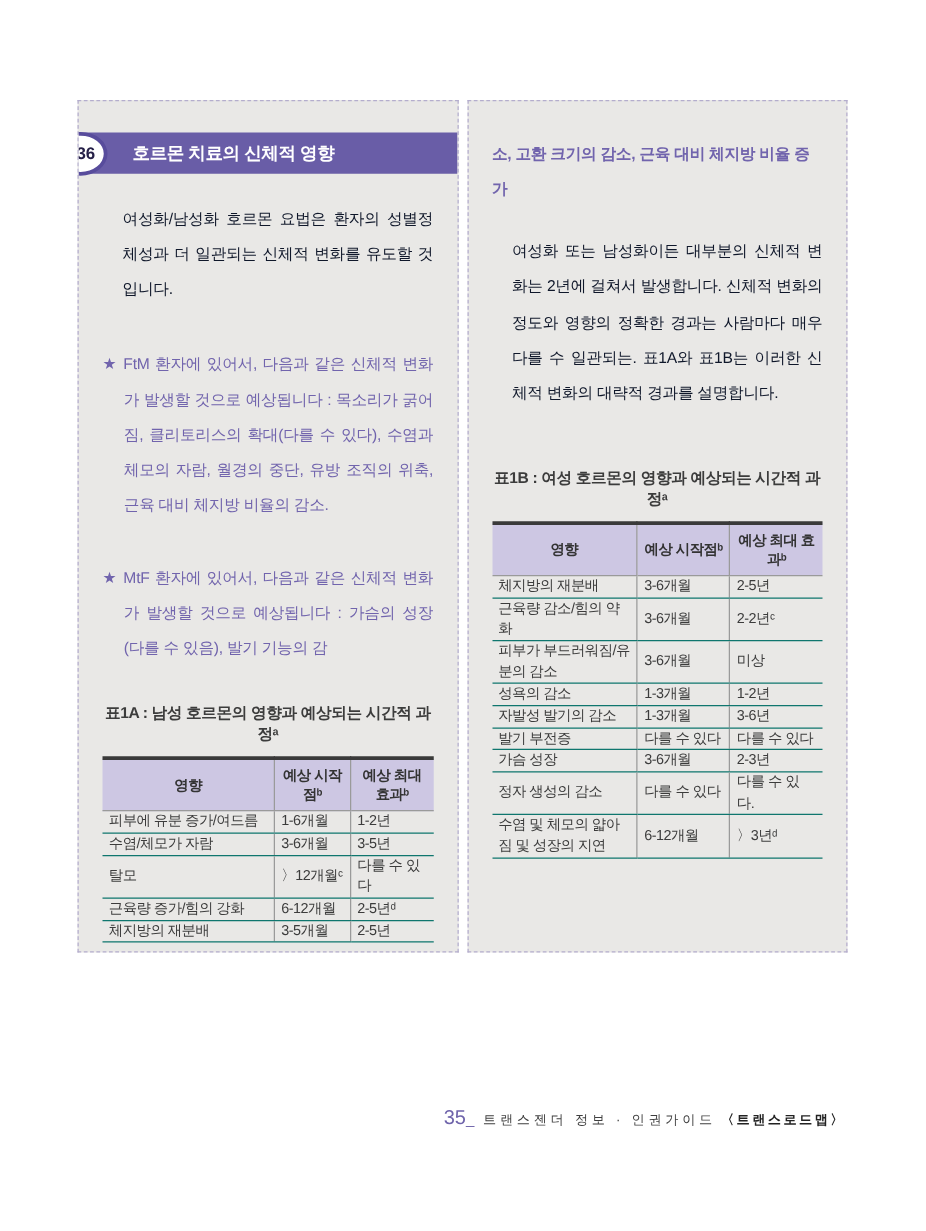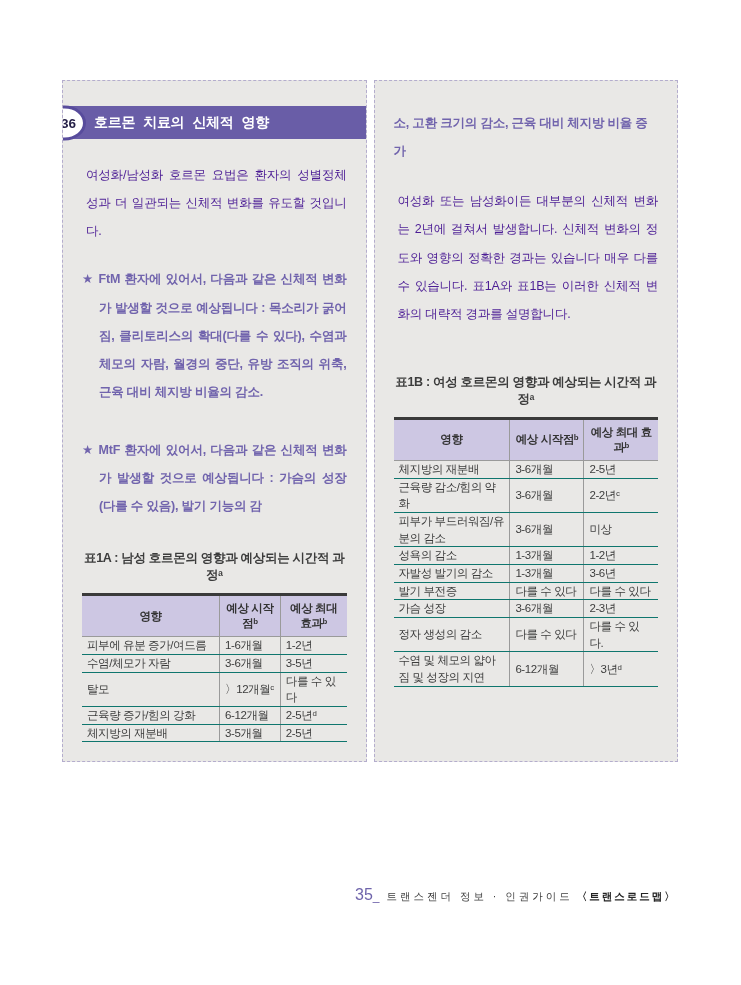--- a/index.html
+++ b/index.html
@@ -11,32 +11,32 @@
   .col{
     flex:1;box-sizing:border-box;background:#e9e8e6;border:1px dashed #b4adcd;
     overflow:hidden;
   }
   .col-inner{padding:0 19px;}
   
   .headbar{
     position:relative;margin-top:25px;height:33px;background:#695da7;
     display:flex;align-items:center;
   }
-  .headbar-text{color:#ffffff;font-weight:bold;font-size:14px;padding-left:31px;letter-spacing:-0.3px;font-family:Liberation Mono, monospace;}
+  .headbar-text{color:#ffffff;font-weight:bold;font-size:14px;padding-left:43px;letter-spacing:-0.3px;}
   .badge{
     position:absolute;left:-20px;top:50%;transform:translateY(-50%);
     width:37px;height:29px;background:#ffffff;border:3px solid #584c9c;border-radius:50%;
     display:flex;align-items:center;justify-content:center;
     font-size:13.5px;font-weight:bold;color:#262048;
   }
   
-  .body-par{font-size:12.5px;line-height:2.25;text-align:justify;margin:22px 0 0 4px;color:#4c1d95;letter-spacing:-0.2px;}
+  .body-par{font-size:12.5px;line-height:2.25;text-align:justify;margin:22px 0 0 16px;color:#0f172a;letter-spacing:-0.2px;}
   .purple{color:#7164ad;}
   .lead-par{font-size:12.5px;line-height:2.25;margin:28px 0 0 0;letter-spacing:-0.2px;font-weight:bold;}
-  .bullet-list{margin-top:20px;font-weight:bold;}
+  .bullet-list{margin-top:32px;}
   .bullet-list .li{
     font-size:12.5px;line-height:2.25;text-align:justify;color:#7164ad;
     padding-left:17px;text-indent:-17px;margin-bottom:30px;letter-spacing:-0.2px;
   }
   .bullet-list .li::before{content:"★ ";color:#7164ad;}
   
   .tbl-title{font-size:12.5px;font-weight:bold;color:#3c3c3c;text-align:center;margin-top:20px;letter-spacing:-0.3px;}
   .tbl-wrap{margin-top:9px;}
   .tbl-wrap table{
     width:100%;border-collapse:collapse;border-top:3px solid #3a3a3a;font-size:11.5px;color:#3c3c3c;
@@ -117,21 +117,21 @@
               </tbody>
             </table>
           </div>
 
       </div>
     </section>
 
     <section class="col">
       <div class="col-inner">
         <p class="lead-par purple">소, 고환 크기의 감소, 근육 대비 체지방 비율 증가</p>
-        <p class="body-par">여성화 또는 남성화이든 대부분의 신체적 변화는 2년에 걸쳐서 발생합니다. 신체적 변화의 정도와 영향의 정확한 경과는 있습니다 매우 다를 수 있습니다. 표1A와 표1B는 이러한 신체적 변화의 대략적 경과를 설명합니다.</p>
+        <p class="body-par">여성화 또는 남성화이든 대부분의 신체적 변화는 2년에 걸쳐서 발생합니다. 신체적 변화의 정도와 영향의 정확한 경과는 사람마다 매우 다를 수 일관되는. 표1A와 표1B는 이러한 신체적 변화의 대략적 경과를 설명합니다.</p>
         <div class="tbl-title" style="margin-top:46px;">표1B : 여성 호르몬의 영향과 예상되는 시간적 과정ᵃ</div>
         <div class="tbl-wrap table-1b">
             <table>
               <thead>
                 <tr>
                   <th>영향</th>
                   <th>예상 시작점ᵇ</th>
                   <th>예상 최대 효과ᵇ</th>
                 </tr>
               </thead>

